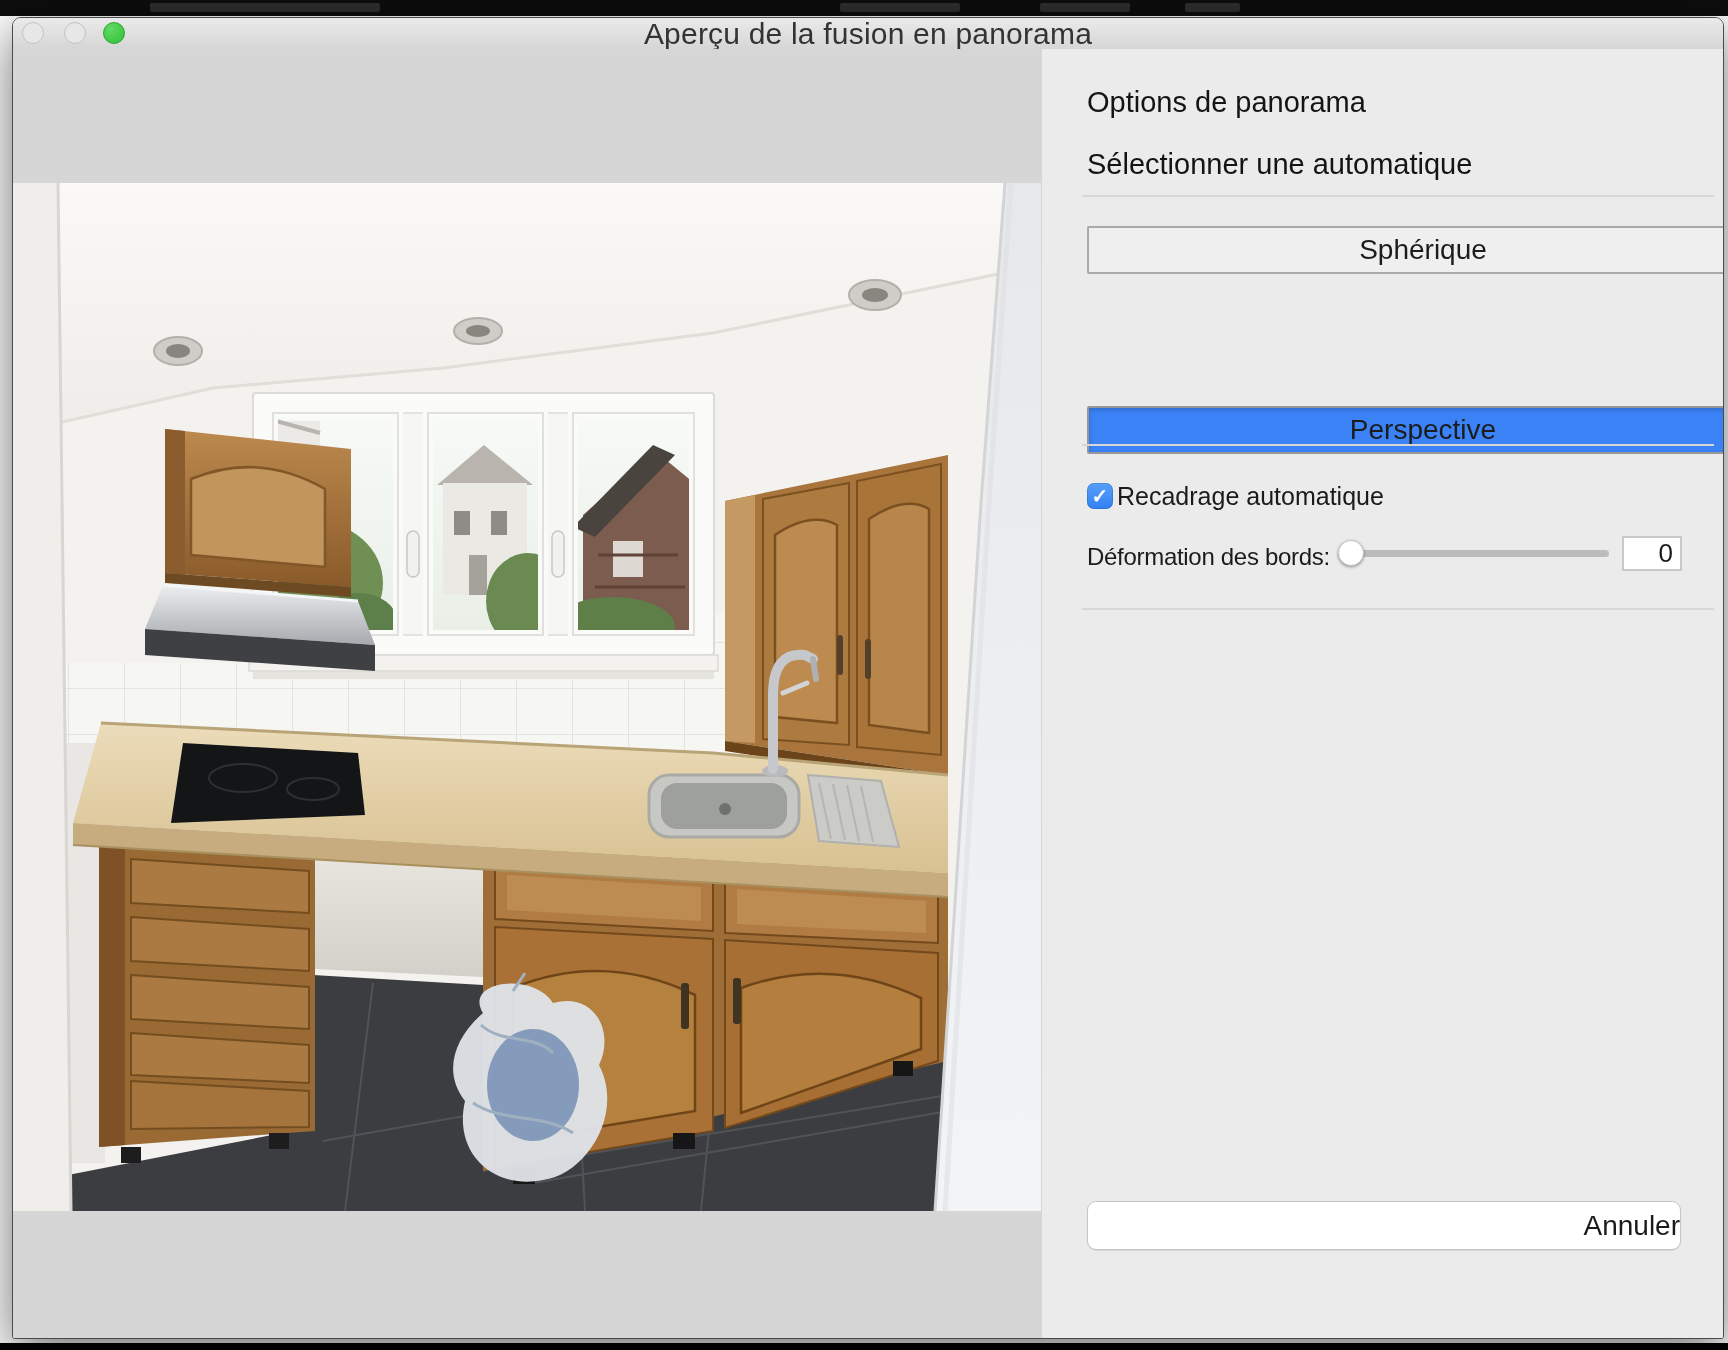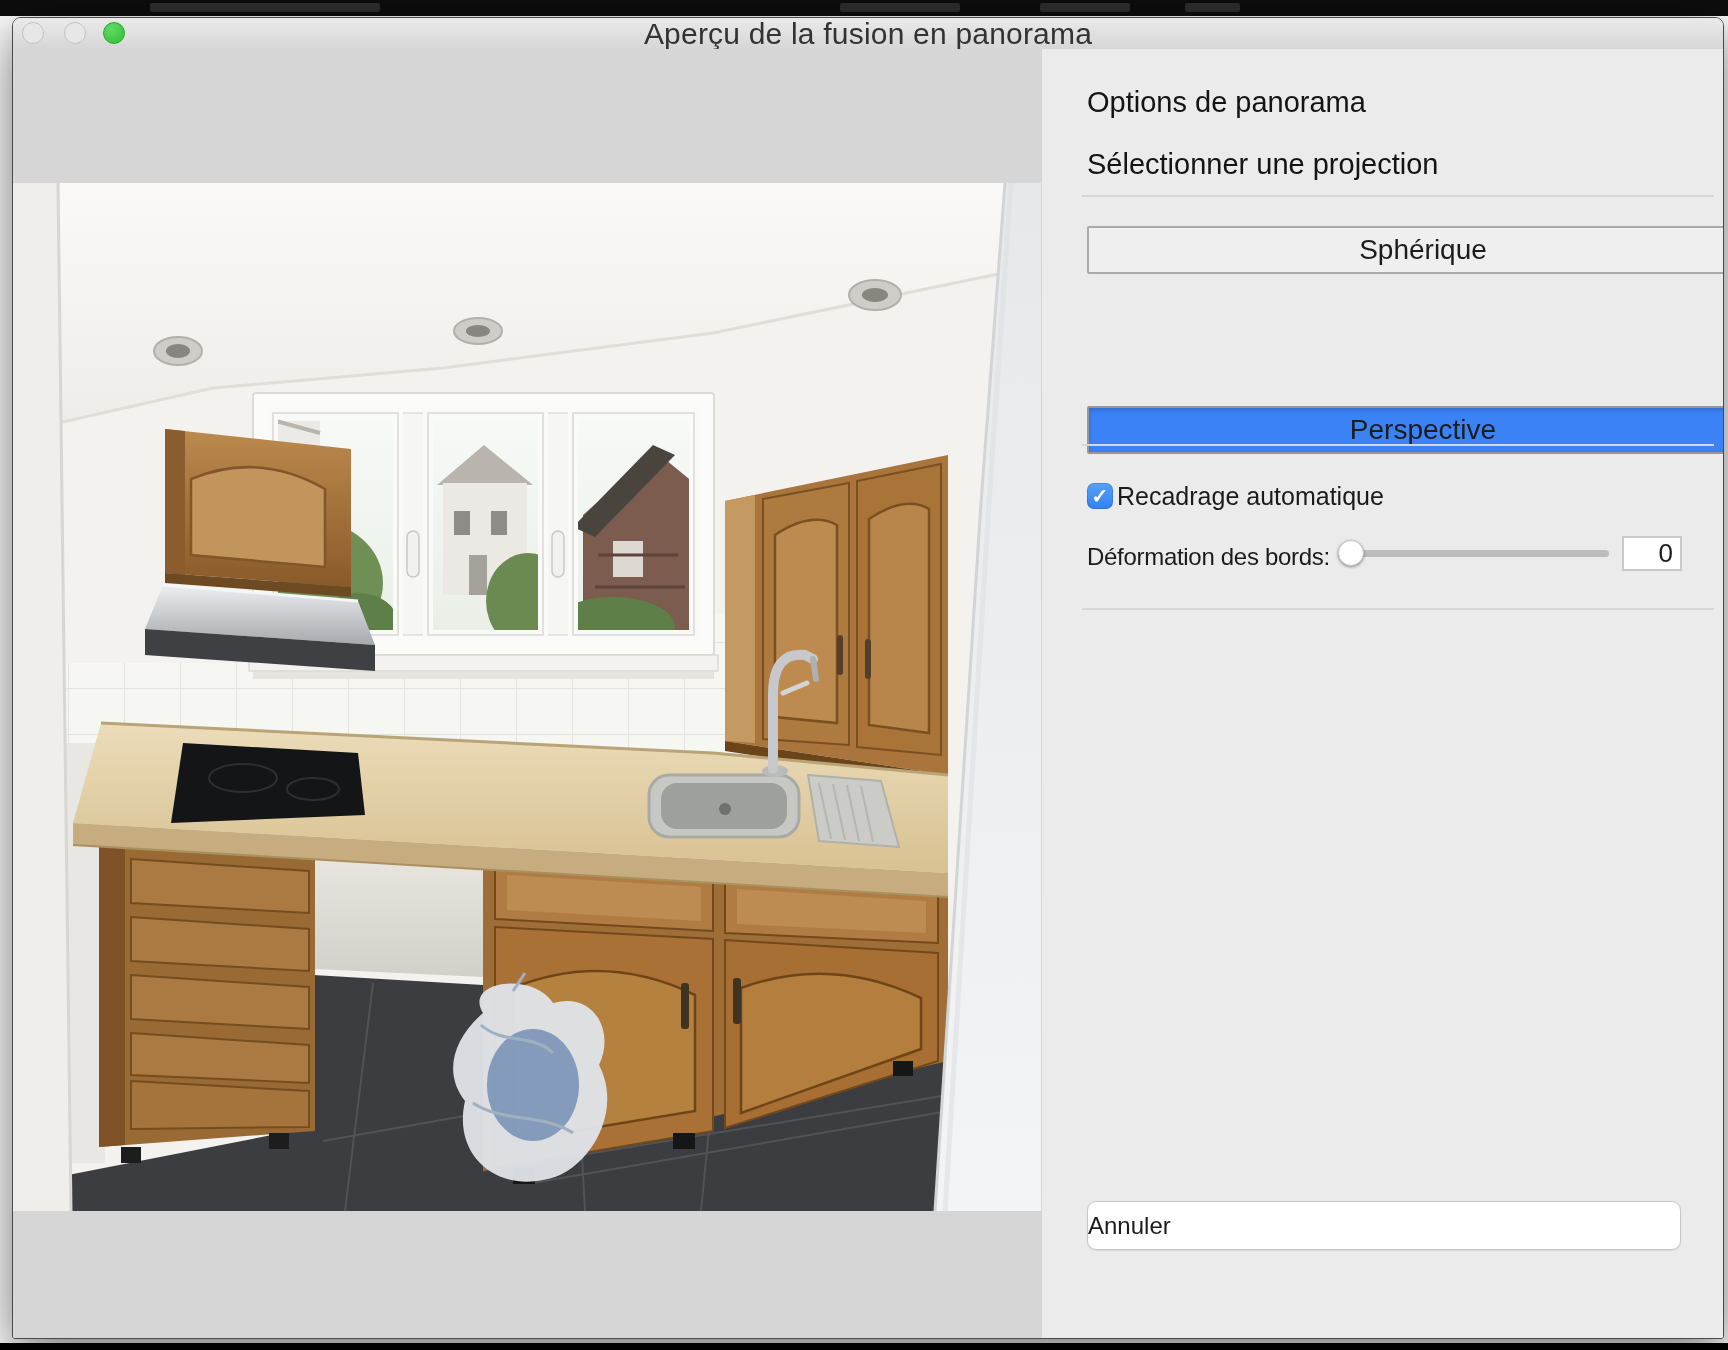--- a/index.html
+++ b/index.html
@@ -49,21 +49,21 @@
   .slider{flex:1;position:relative;height:36px;margin-left:8px;}
   .slider .track{position:absolute;left:0;right:0;top:15px;height:7px;border-radius:4px;background:#bcbcbc;}
   .slider .thumb{position:absolute;left:0;top:5px;width:26px;height:26px;border-radius:50%;
             background:#fff;border:1px solid #c6c6c6;box-sizing:border-box;
             box-shadow:0 1px 3px rgba(0,0,0,.4);}
   .value-field{width:60px;height:35px;margin-left:13px;box-sizing:border-box;background:#fff;
             border:2px solid #c9c9c9;font-size:26px;color:#1b1b1b;text-align:right;
             line-height:31px;padding-right:7px;}
 
   .action-btn{position:absolute;left:45px;width:594px;height:49px;box-sizing:border-box;
-            border-radius:9px;font-size:24px;text-align:left;line-height:47px;cursor:default;}
+            border-radius:9px;font-size:28px;text-align:right;line-height:47px;cursor:default;}
   .cancel{top:1152px;background:#ffffff;border:1px solid #c6c6c6;color:#1b1b1b;
             box-shadow:0 1px 1px rgba(0,0,0,.08);}
   .merge{top:1223px;background:linear-gradient(#58a6f8,#2d7ef3);border:1px solid #2a72dd;color:#fff;}
 </style>
 </head>
 <body>
 
 <div id="screen">
   <div class="top-strip">
     <div class="frag" style="left:150px;width:230px"></div>
@@ -302,21 +302,21 @@
 
         <g>
           <polygon points="0,0 45,0 58,1028 0,1028" fill="#efeeeb"></polygon>
           <path d="M45,0 L58,1028" stroke="#d8d6d1" stroke-width="3"></path>
         </g>
       </svg>
     </div>
 
     <div class="panel">
       <div class="h1">Options de panorama</div>
-      <div class="h2">Sélectionner une projection</div>
+      <div class="h2">Sélectionner une automatique</div>
       <div class="divider d1"></div>
 
       <div class="proj-btn pb1">Sphérique</div>
       <div class="proj-btn pb3 selected">Perspective</div>
 
       <div class="divider d2"></div>
 
       <div class="check-row">
         <div class="checkbox">
           <span>✓</span>

